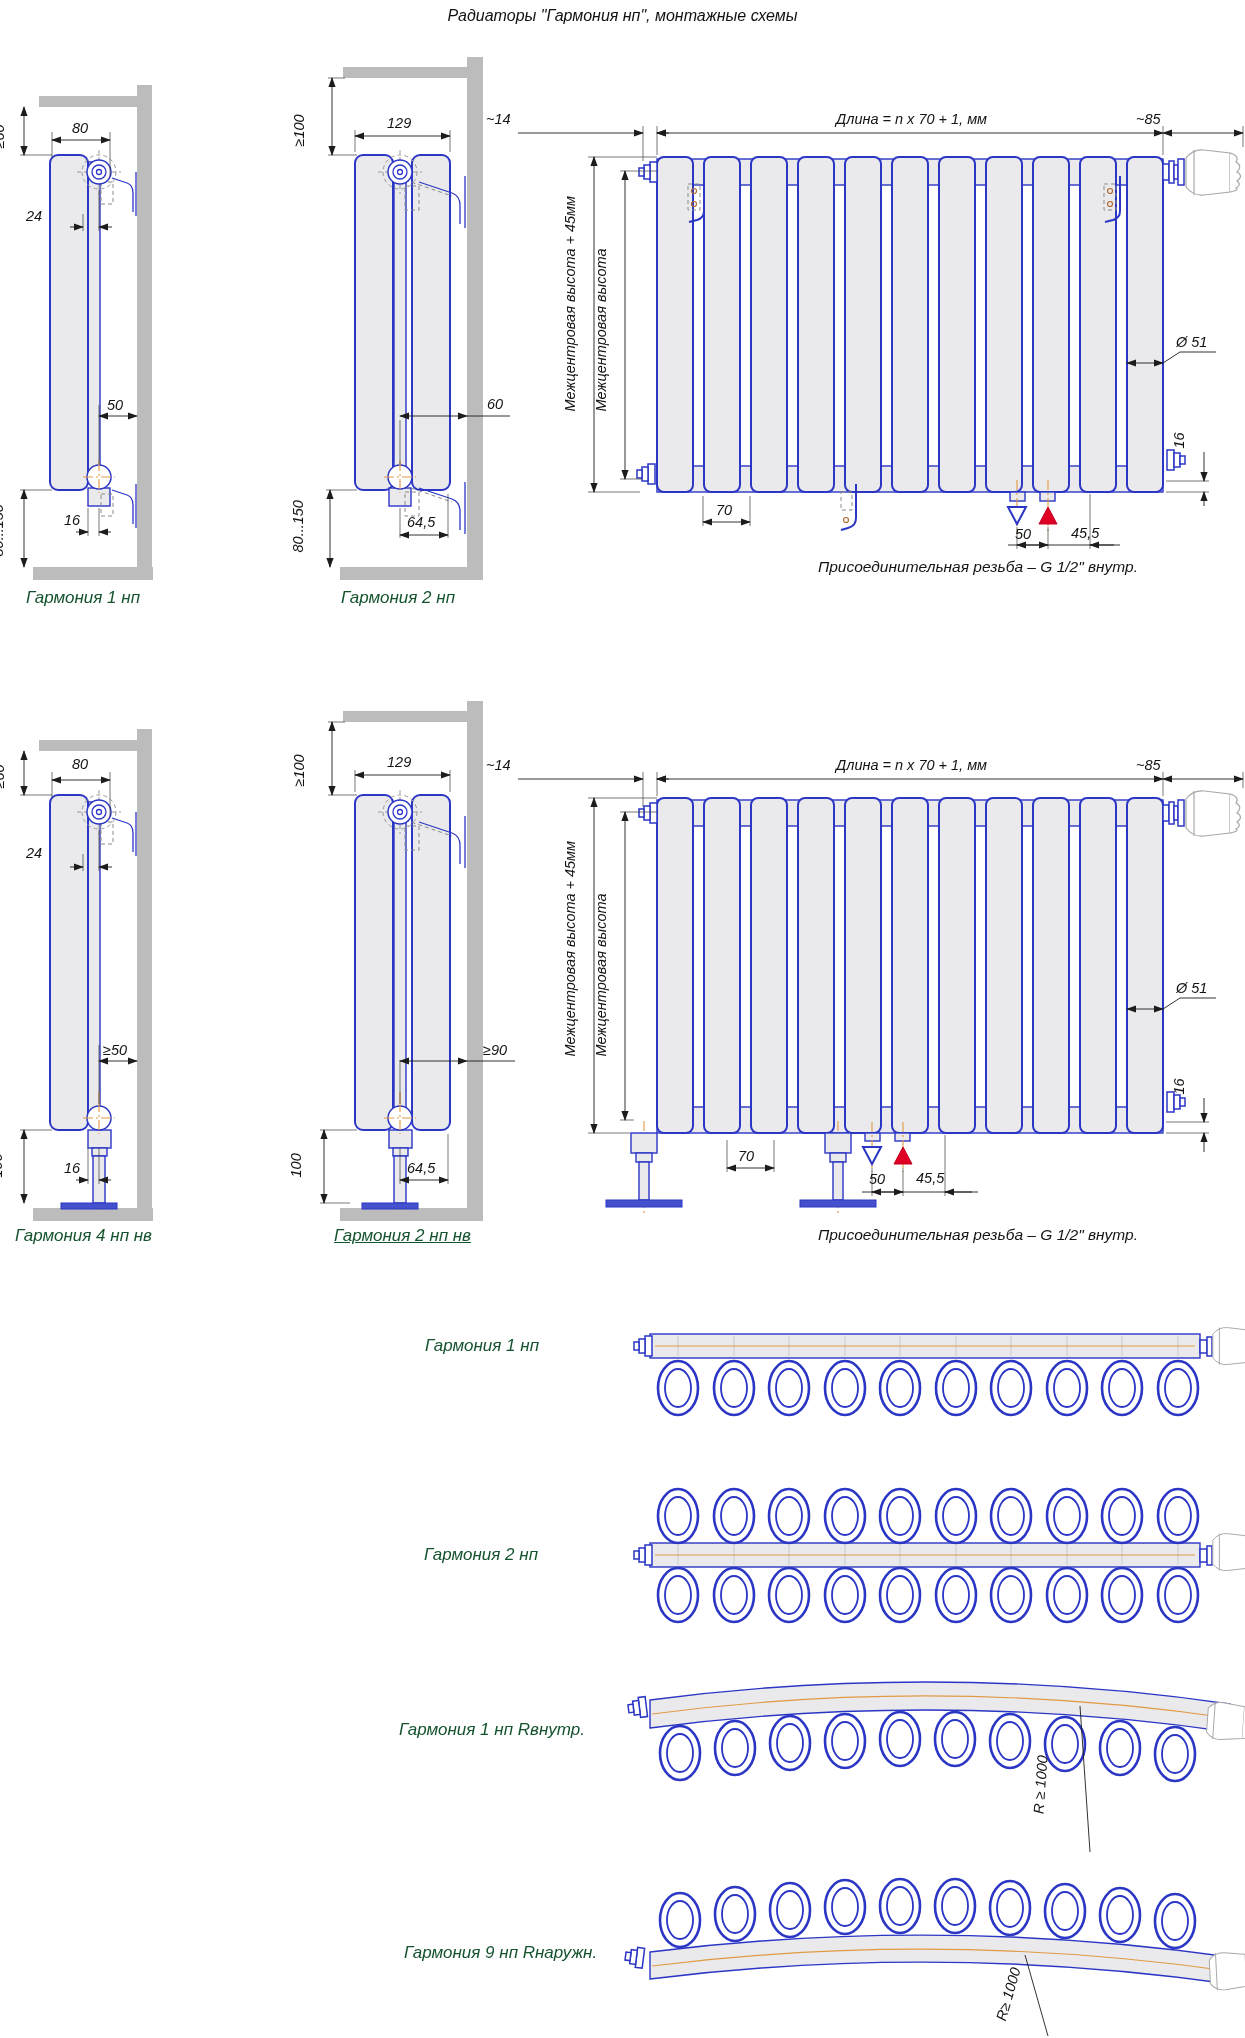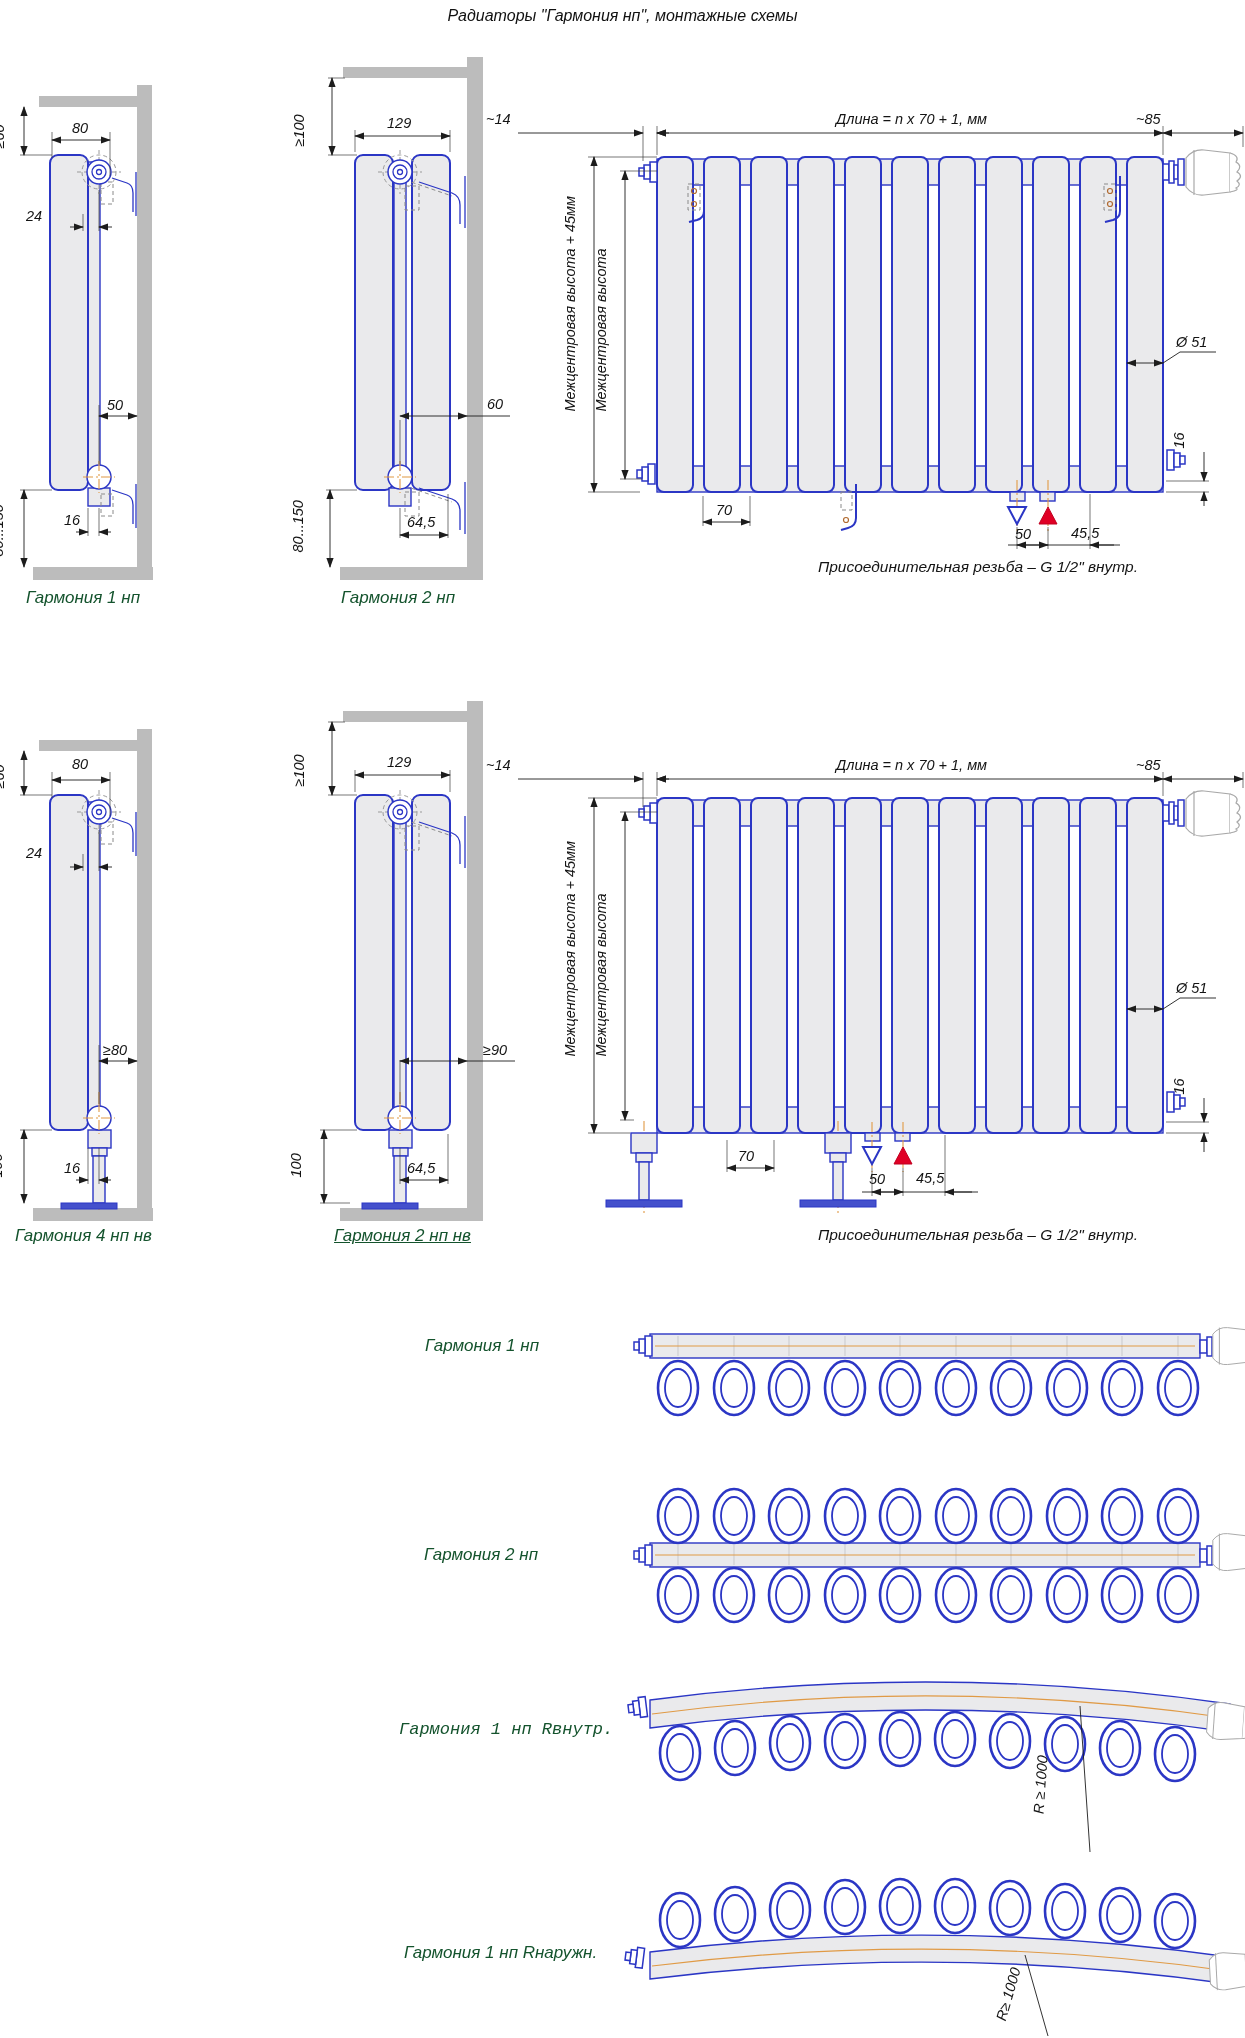--- a/index.html
+++ b/index.html
@@ -412,21 +412,21 @@
 <div class="dim" style="left:1176px;top:335px;">Ø 51</div>
 <div class="dim rot" style="left:1186px;top:434px;">16</div>
 <div class="dim" style="left:716px;top:503px;">70</div>
 <div class="dim" style="left:1015px;top:527px;">50</div>
 <div class="dim" style="left:1071px;top:526px;">45,5</div>
 <div class="note" style="left:818px;top:558px;">Присоединительная резьба – G 1/2" внутр.</div>
 
 <div class="dim rot" style="left:6px;top:774px;">≥60</div>
 <div class="dim" style="left:72px;top:757px;">80</div>
 <div class="dim" style="left:26px;top:846px;">24</div>
-<div class="dim" style="left:103px;top:1043px;">≥80</div>
+<div class="dim" style="left:103px;top:1043px;">≥50</div>
 <div class="dim" style="left:64px;top:1161px;">16</div>
 <div class="dim rot" style="left:4px;top:1163px;">100</div>
 <div class="cap" style="left:15px;top:1227px;">Гармония 4 нп нв</div>
 
 <div class="dim rot" style="left:306px;top:772px;">≥100</div>
 <div class="dim" style="left:387px;top:755px;">129</div>
 <div class="dim" style="left:483px;top:1043px;">≥90</div>
 <div class="dim" style="left:407px;top:1161px;">64,5</div>
 <div class="dim rot" style="left:303px;top:1163px;">100</div>
 <div class="cap" style="left:334px;top:1227px;text-decoration:underline;">Гармония 2 нп нв</div>
@@ -438,18 +438,18 @@
 <div class="dim rot" style="left:608px;top:1042px;">Межцентровая высота</div>
 <div class="dim" style="left:1176px;top:981px;">Ø 51</div>
 <div class="dim rot" style="left:1186px;top:1080px;">16</div>
 <div class="dim" style="left:738px;top:1149px;">70</div>
 <div class="dim" style="left:869px;top:1172px;">50</div>
 <div class="dim" style="left:916px;top:1171px;">45,5</div>
 <div class="note" style="left:818px;top:1226px;">Присоединительная резьба – G 1/2" внутр.</div>
 
 <div class="cap" style="left:425px;top:1337px;">Гармония 1 нп</div>
 <div class="cap" style="left:424px;top:1546px;">Гармония 2 нп</div>
-<div class="cap" style="left:399px;top:1721px;font-family:Liberation Mono, monospace;">Гармония 1 нп Rвнутр.</div>
+<div class="cap" style="left:399px;top:1721px;">Гармония 1 нп Rвнутр.</div>
 <div class="dim rot86" style="left:1046px;top:1800px;">R ≥ 1000</div>
-<div class="cap" style="left:404px;top:1944px;">Гармония 1 нп Rнаружн.</div>
+<div class="cap" style="left:404px;top:1944px;">Гармония 9 нп Rнаружн.</div>
 <div class="dim rot74" style="left:1008px;top:2008px;">R≥ 1000</div>
 
 </div>
 
 </body></html>

